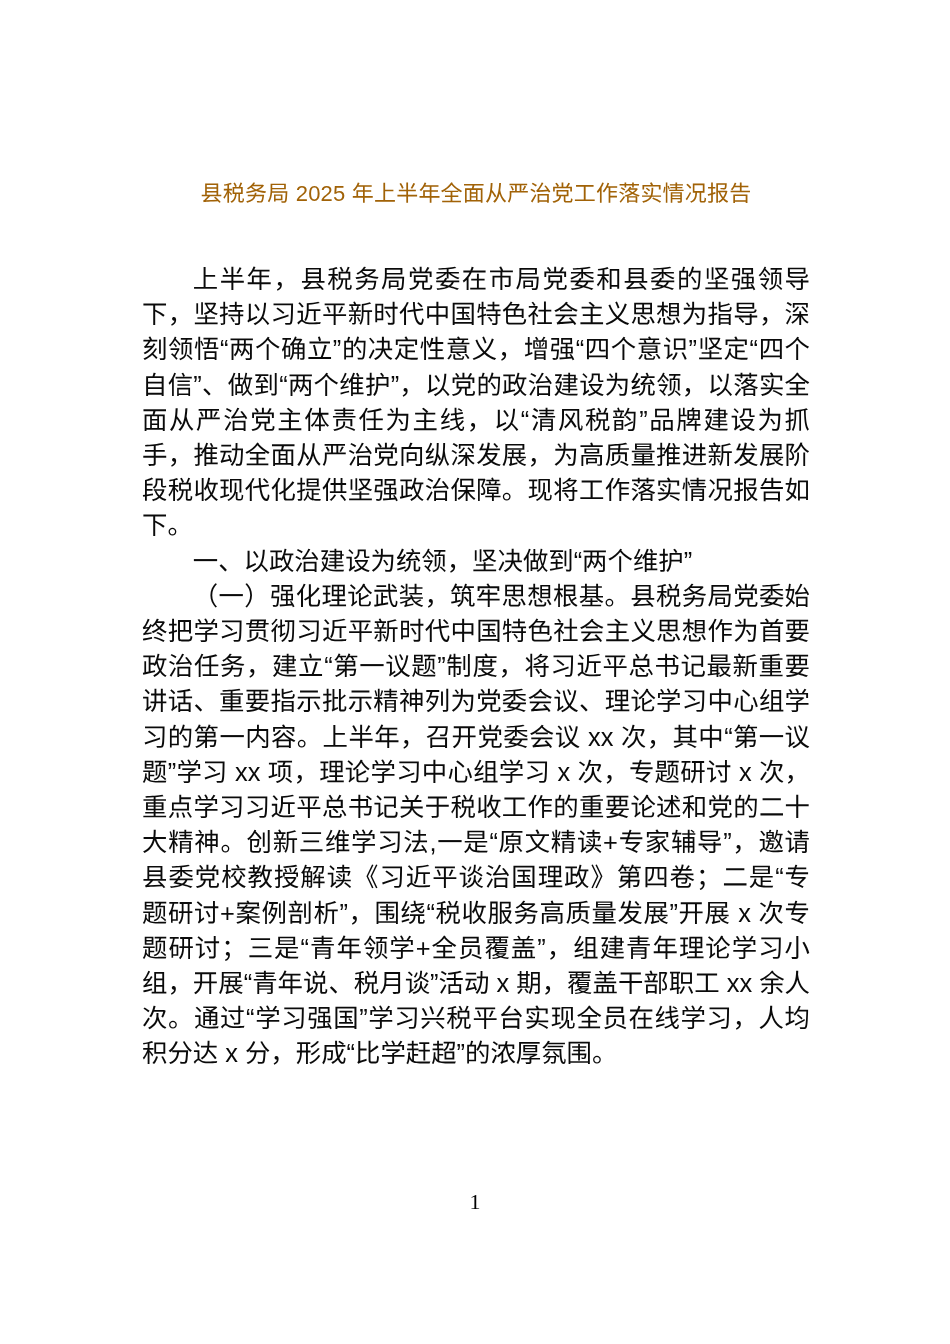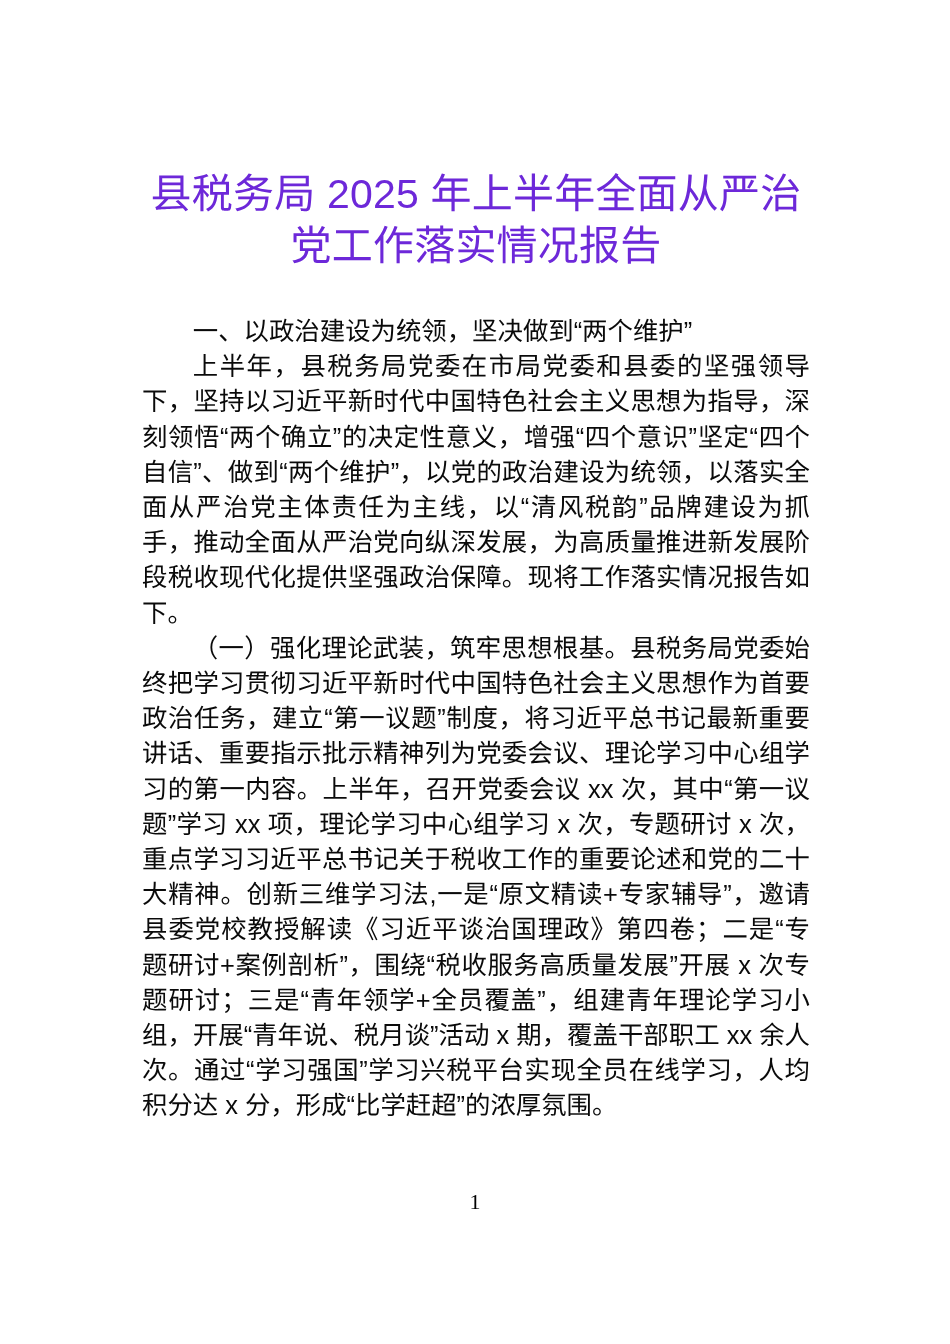--- a/index.html
+++ b/index.html
@@ -21,24 +21,24 @@
 
   .doc-body {
     position: absolute;
     left: 142px;
     top: 168px;
     width: 668px;
   }
 
   .doc-title {
     font-family: "Liberation Sans", "DejaVu Sans", sans-serif;
-    font-size: 41px;
+    font-size: 22px;
     line-height: 52px;
     font-weight: 500;
-    color: #6d28d9;
+    color: #a16207;
     text-align: center;
     letter-spacing: 0.2px;
     margin: 0;
     padding: 0 8px;
   }
 
   .title-spacer {
     height: 42px;
   }
 
@@ -77,23 +77,23 @@
 <body>
 
 <div class="page">
 
   <div class="doc-body">
 
     <h1 class="doc-title">县税务局 2025 年上半年全面从严治党工作落实情况报告</h1>
 
     <div class="title-spacer"></div>
 
+    <p class="para">上半年，县税务局党委在市局党委和县委的坚强领导下，坚持以习近平新时代中国特色社会主义思想为指导，深刻领悟“两个确立”的决定性意义，增强“四个意识”坚定“四个自信”、做到“两个维护”，以党的政治建设为统领，以落实全面从严治党主体责任为主线，以“清风税韵”品牌建设为抓手，推动全面从严治党向纵深发展，为高质量推进新发展阶段税收现代化提供坚强政治保障。现将工作落实情况报告如下。</p>
+
     <p class="para heading">一、以政治建设为统领，坚决做到“两个维护”</p>
-
-    <p class="para">上半年，县税务局党委在市局党委和县委的坚强领导下，坚持以习近平新时代中国特色社会主义思想为指导，深刻领悟“两个确立”的决定性意义，增强“四个意识”坚定“四个自信”、做到“两个维护”，以党的政治建设为统领，以落实全面从严治党主体责任为主线，以“清风税韵”品牌建设为抓手，推动全面从严治党向纵深发展，为高质量推进新发展阶段税收现代化提供坚强政治保障。现将工作落实情况报告如下。</p>
 
     <p class="para">（一）强化理论武装，筑牢思想根基。县税务局党委始终把学习贯彻习近平新时代中国特色社会主义思想作为首要政治任务，建立“第一议题”制度，将习近平总书记最新重要讲话、重要指示批示精神列为党委会议、理论学习中心组学习的第一内容。上半年，召开党委会议 xx 次，其中“第一议题”学习 xx 项，理论学习中心组学习 x 次，专题研讨 x 次，重点学习习近平总书记关于税收工作的重要论述和党的二十大精神。创新三维学习法,一是“原文精读+专家辅导”，邀请县委党校教授解读《习近平谈治国理政》第四卷；二是“专题研讨+案例剖析”，围绕“税收服务高质量发展”开展 x 次专题研讨；三是“青年领学+全员覆盖”，组建青年理论学习小组，开展“青年说、税月谈”活动 x 期，覆盖干部职工 xx 余人次。通过“学习强国”学习兴税平台实现全员在线学习，人均积分达 x 分，形成“比学赶超”的浓厚氛围。</p>
 
   </div>
 
   <div class="page-number">1</div>
 
 </div>
 
 </body></html>

